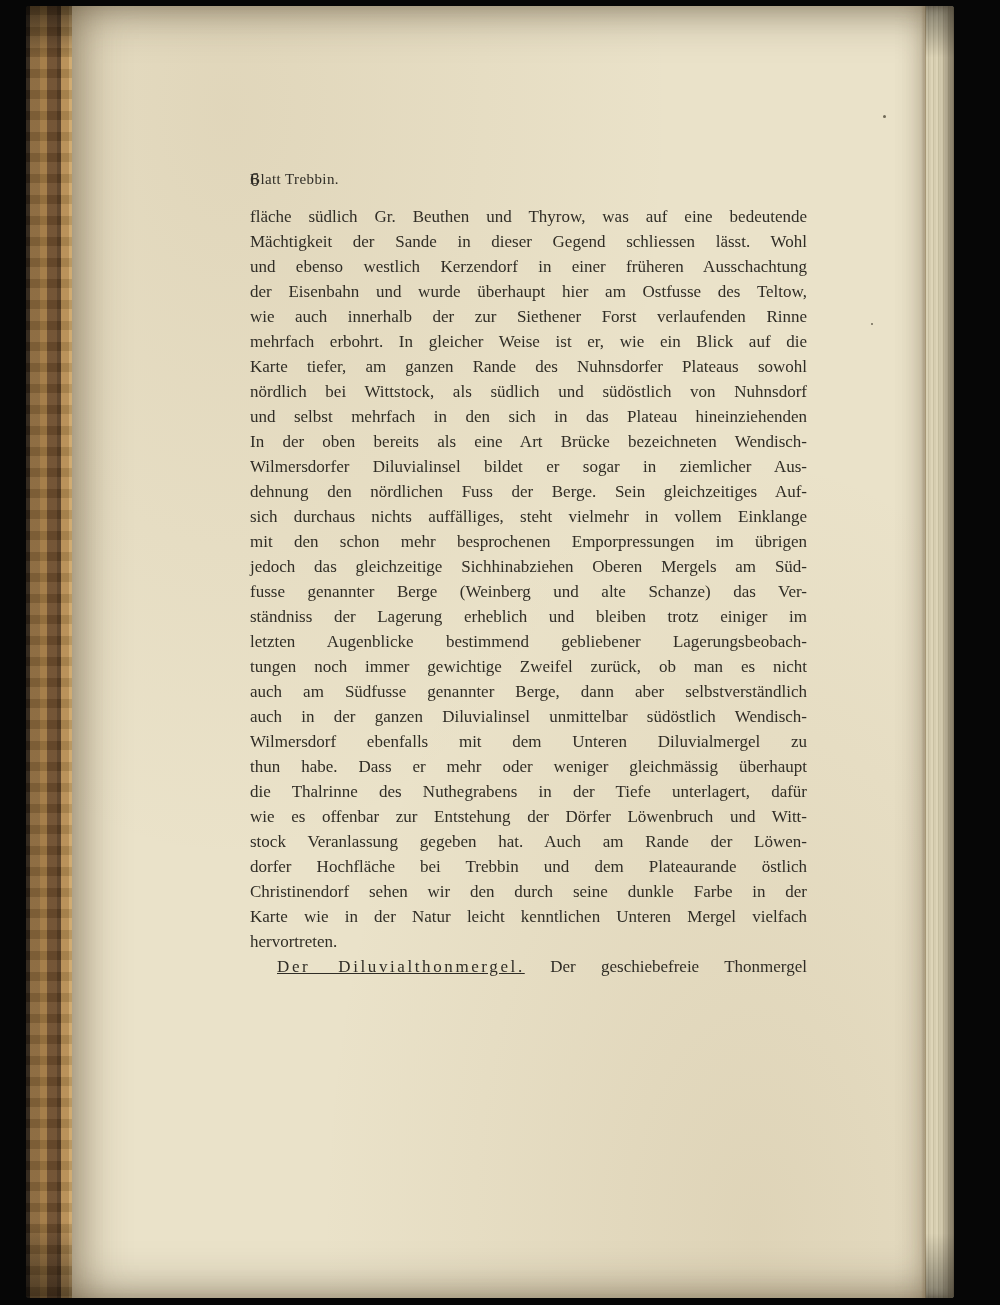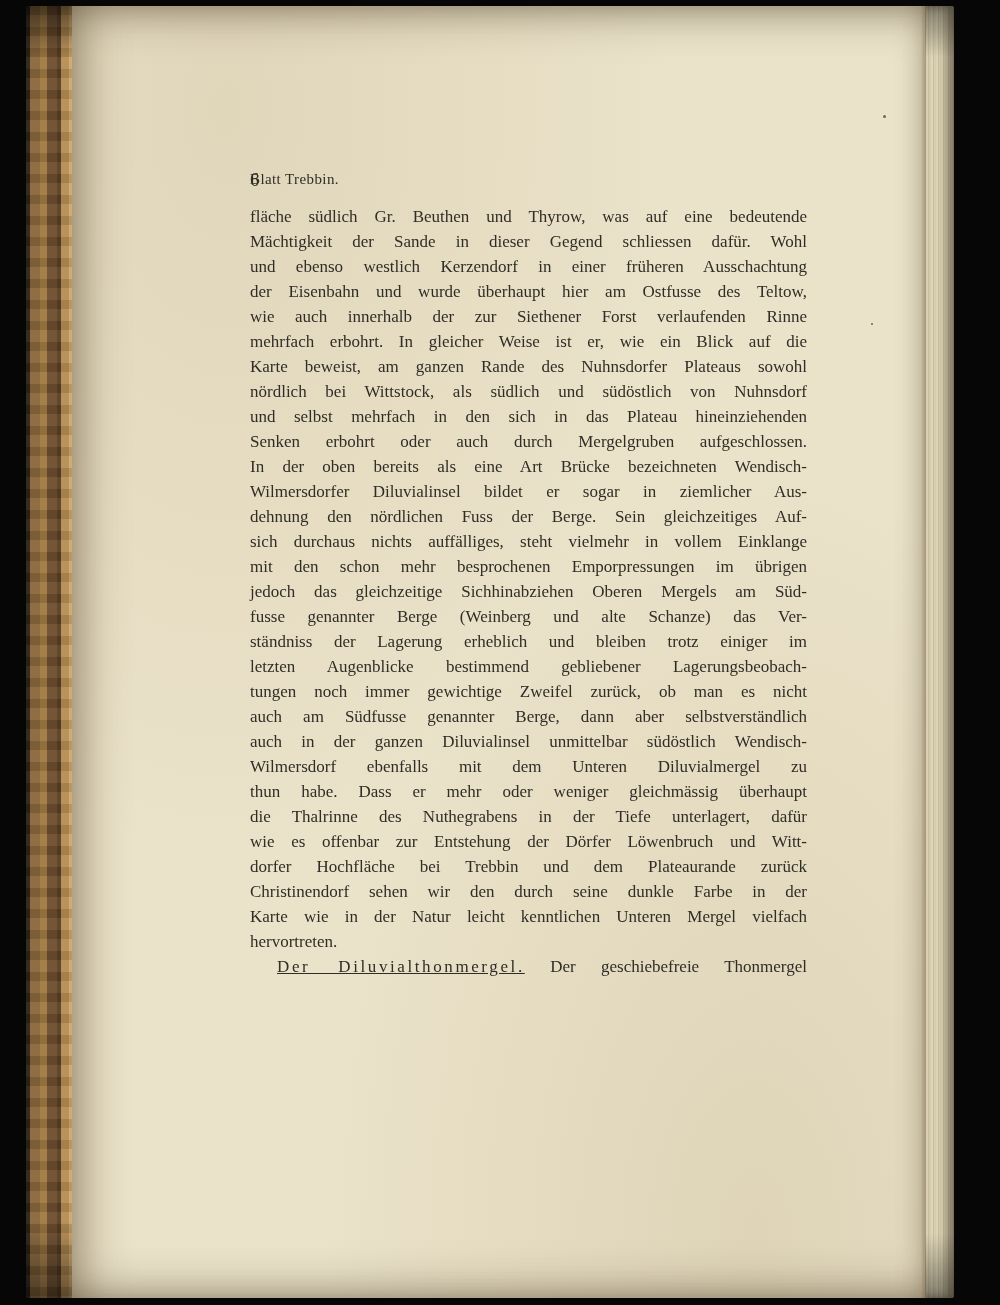--- a/index.html
+++ b/index.html
@@ -136,46 +136,46 @@
 <div class="scan" style="--paper: #eae2c9; --ink: #302d26;">
   <div class="book">
     <div class="binding"></div>
     <div class="page">
       <div class="folio-row">
         <span class="page-number">6</span>
         <span class="running-header">Blatt Trebbin.</span>
       </div>
       <div class="text-block" id="text-block">
           <div class="line">fläche südlich Gr. Beuthen und Thyrow, was auf eine bedeutende</div>
-          <div class="line">Mächtigkeit der Sande in dieser Gegend schliessen dafür. Wohl</div>
+          <div class="line">Mächtigkeit der Sande in dieser Gegend schliessen lässt. Wohl</div>
           <div class="line">und ebenso westlich Kerzendorf in einer früheren Ausschachtung</div>
           <div class="line">der Eisenbahn und wurde überhaupt hier am Ostfusse des Teltow,</div>
           <div class="line">wie auch innerhalb der zur Siethener Forst verlaufenden Rinne</div>
           <div class="line">mehrfach erbohrt. In gleicher Weise ist er, wie ein Blick auf die</div>
-          <div class="line">Karte beweist, am ganzen Rande des Nuhnsdorfer Plateaus sowohl</div>
+          <div class="line">Karte tiefer, am ganzen Rande des Nuhnsdorfer Plateaus sowohl</div>
           <div class="line">nördlich bei Wittstock, als südlich und südöstlich von Nuhnsdorf</div>
           <div class="line">und selbst mehrfach in den sich in das Plateau hineinziehenden</div>
-          <div class="line">Senken erbohrt oder auch durch Mergelgruben aufgeschlossen.</div>
           <div class="line">In der oben bereits als eine Art Brücke bezeichneten Wendisch-</div>
           <div class="line">Wilmersdorfer Diluvialinsel bildet er sogar in ziemlicher Aus-</div>
           <div class="line">dehnung den nördlichen Fuss der Berge. Sein gleichzeitiges Auf-</div>
           <div class="line">sich durchaus nichts auffälliges, steht vielmehr in vollem Einklange</div>
           <div class="line">mit den schon mehr besprochenen Emporpressungen im übrigen</div>
           <div class="line">jedoch das gleichzeitige Sichhinabziehen Oberen Mergels am Süd-</div>
           <div class="line">fusse genannter Berge (Weinberg und alte Schanze) das Ver-</div>
           <div class="line">ständniss der Lagerung erheblich und bleiben trotz einiger im</div>
           <div class="line">letzten Augenblicke bestimmend gebliebener Lagerungsbeobach-</div>
           <div class="line">tungen noch immer gewichtige Zweifel zurück, ob man es nicht</div>
           <div class="line">auch am Südfusse genannter Berge, dann aber selbstverständlich</div>
           <div class="line">auch in der ganzen Diluvialinsel unmittelbar südöstlich Wendisch-</div>
           <div class="line">Wilmersdorf ebenfalls mit dem Unteren Diluvialmergel zu</div>
           <div class="line">thun habe. Dass er mehr oder weniger gleichmässig überhaupt</div>
           <div class="line">die Thalrinne des Nuthegrabens in der Tiefe unterlagert, dafür</div>
           <div class="line">wie es offenbar zur Entstehung der Dörfer Löwenbruch und Witt-</div>
-          <div class="line">dorfer Hochfläche bei Trebbin und dem Plateaurande zurück</div>
+          <div class="line">stock Veranlassung gegeben hat. Auch am Rande der Löwen-</div>
+          <div class="line">dorfer Hochfläche bei Trebbin und dem Plateaurande östlich</div>
           <div class="line">Christinendorf sehen wir den durch seine dunkle Farbe in der</div>
           <div class="line">Karte wie in der Natur leicht kenntlichen Unteren Mergel vielfach</div>
           <div class="line para-end">hervortreten.</div>
           <div class="line indent"><span class="sperr">Der Diluvialthonmergel.</span><span> Der geschiebefreie Thonmergel</span></div>
         </div>
     </div>
     <div class="crease"></div>
     <div class="page-edges"></div>
   </div>
   <div class="speck s1"></div>

